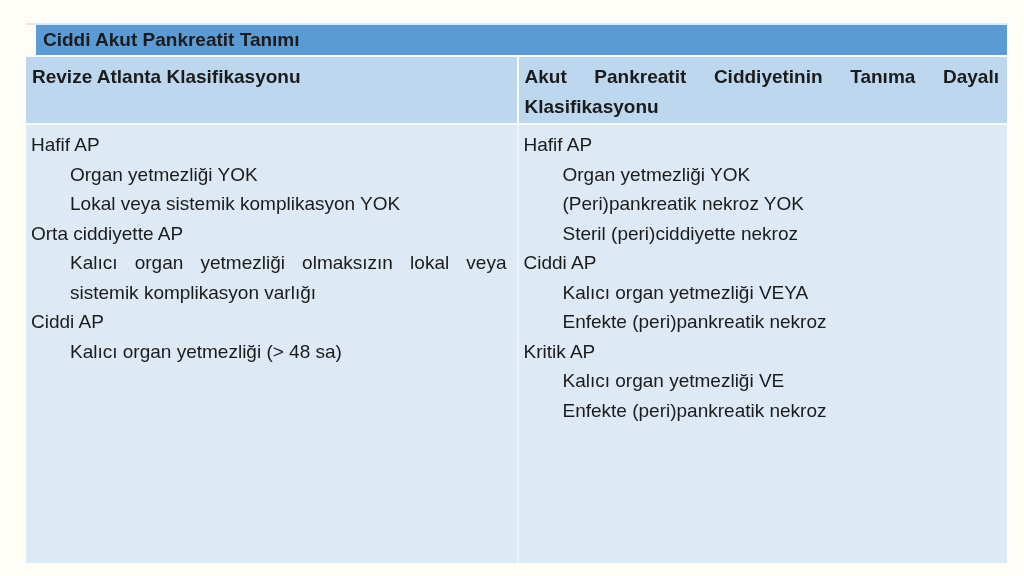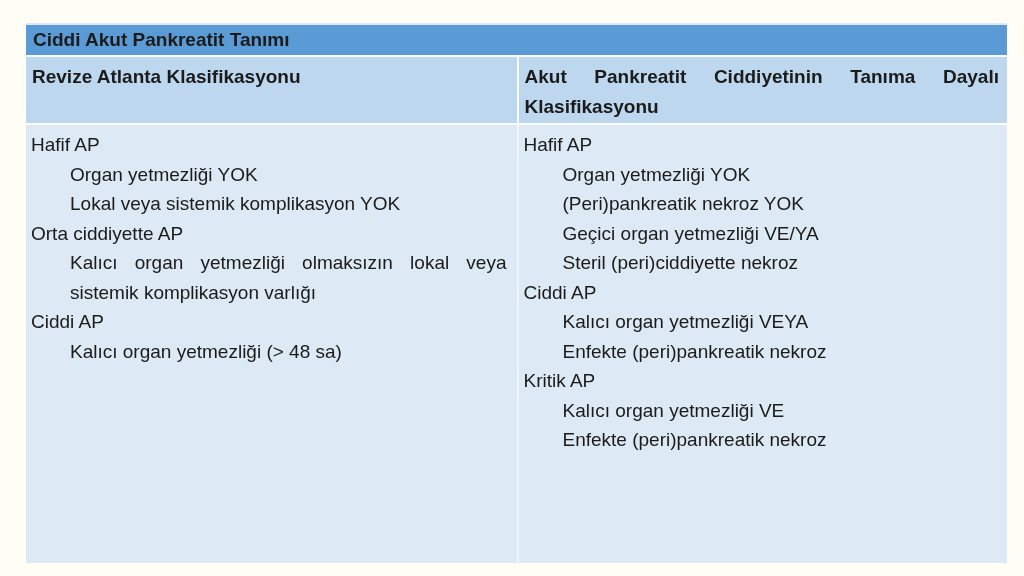--- a/index.html
+++ b/index.html
@@ -22,20 +22,21 @@
   }
   .title-row {
     height: 30px;
     background: var(--title-bg, #5b9bd5);
     font-weight: bold;
     font-size: 19px;
     line-height: 30px;
     padding-left: 7px;
     flex: 0 0 auto;
     white-space: nowrap;
+    margin-left: 10px;
   }
   .header-row {
     display: flex;
     height: 68px;
     background: var(--header-bg, #bdd7ee);
     border-top: 2px solid #fafdff;
     font-weight: bold;
     font-size: 19px;
     line-height: 30px;
     flex: 0 0 auto;
@@ -87,21 +88,20 @@
         <div class="body-item level-1">Lokal veya sistemik komplikasyon YOK</div>
         <div class="body-item level-0">Orta ciddiyette AP</div>
         <div class="body-item level-1 justify">Kalıcı organ yetmezliği olmaksızın lokal veya sistemik komplikasyon varlığı</div>
         <div class="body-item level-0">Ciddi AP</div>
         <div class="body-item level-1">Kalıcı organ yetmezliği (&gt; 48 sa)</div>
       </div>
     <div class="body-cell">
         <div class="body-item level-0">Hafif AP</div>
         <div class="body-item level-1">Organ yetmezliği YOK</div>
         <div class="body-item level-1">(Peri)pankreatik nekroz YOK</div>
-        <div class="body-item level-1">Geçici organ yetmezliği VE/YA</div>
         <div class="body-item level-1">Steril (peri)ciddiyette nekroz</div>
         <div class="body-item level-0">Ciddi AP</div>
         <div class="body-item level-1">Kalıcı organ yetmezliği VEYA</div>
         <div class="body-item level-1">Enfekte (peri)pankreatik nekroz</div>
         <div class="body-item level-0">Kritik AP</div>
         <div class="body-item level-1">Kalıcı organ yetmezliği VE</div>
         <div class="body-item level-1">Enfekte (peri)pankreatik nekroz</div>
       </div>
   </div>
 

